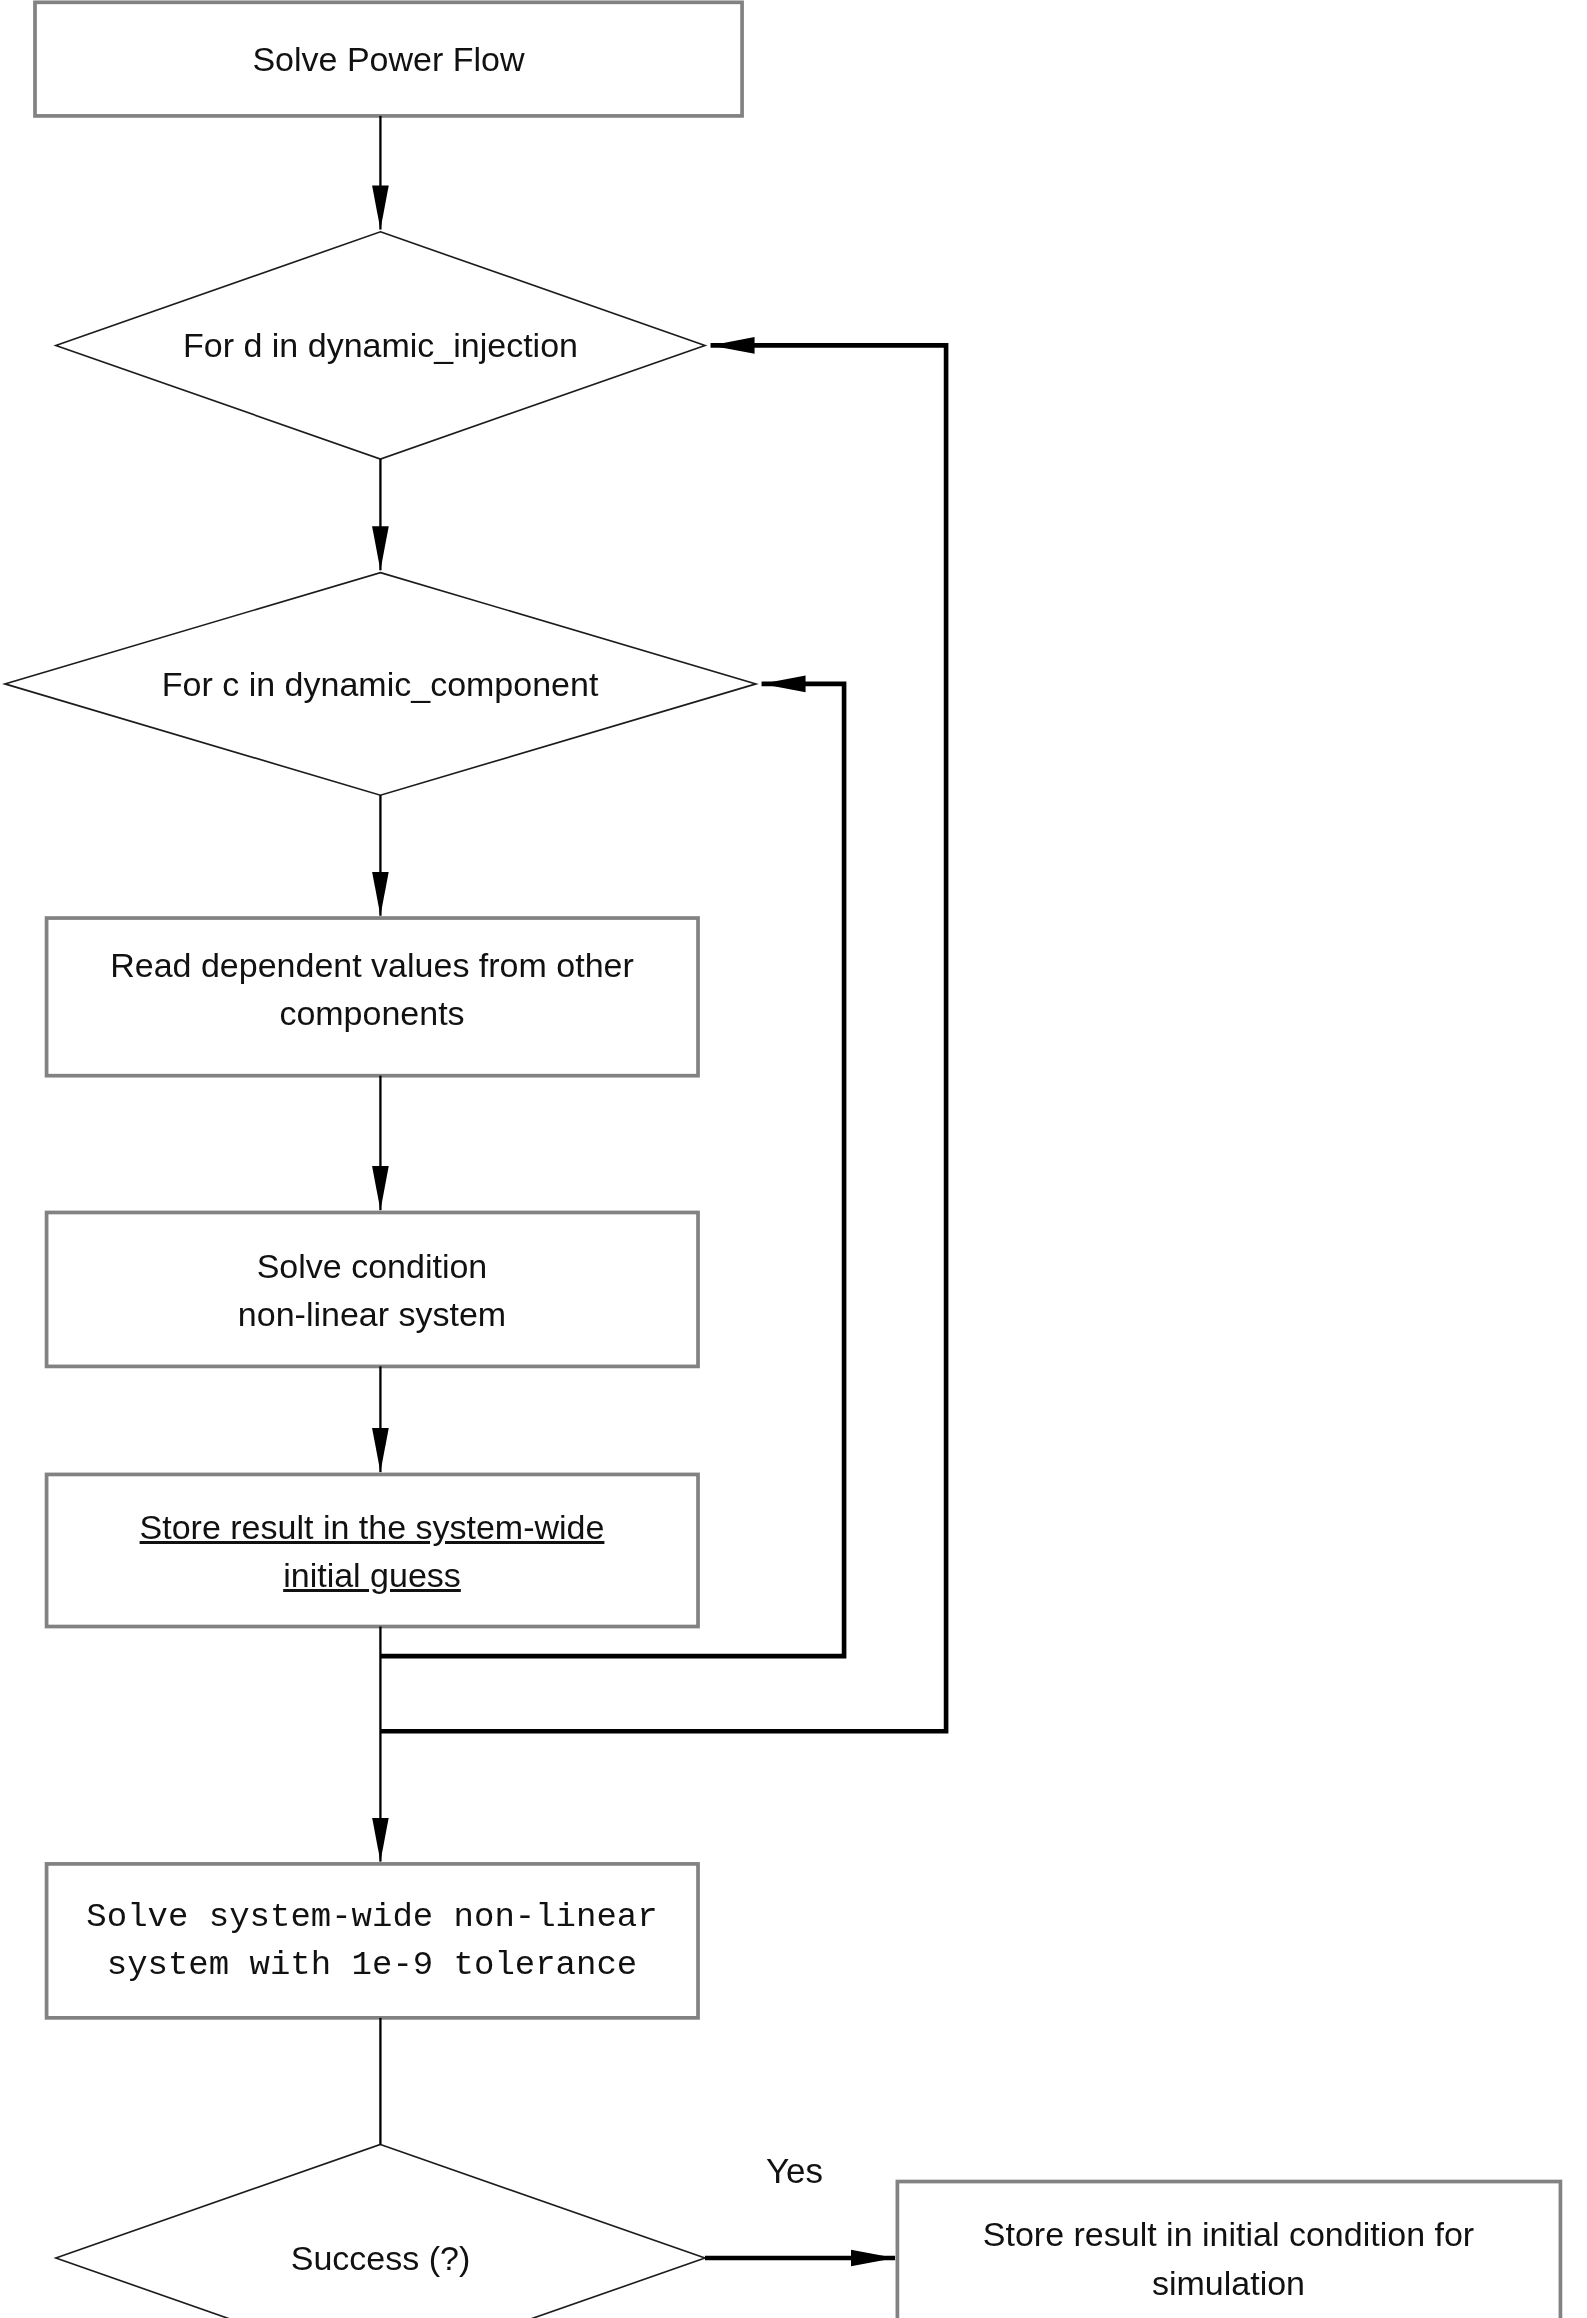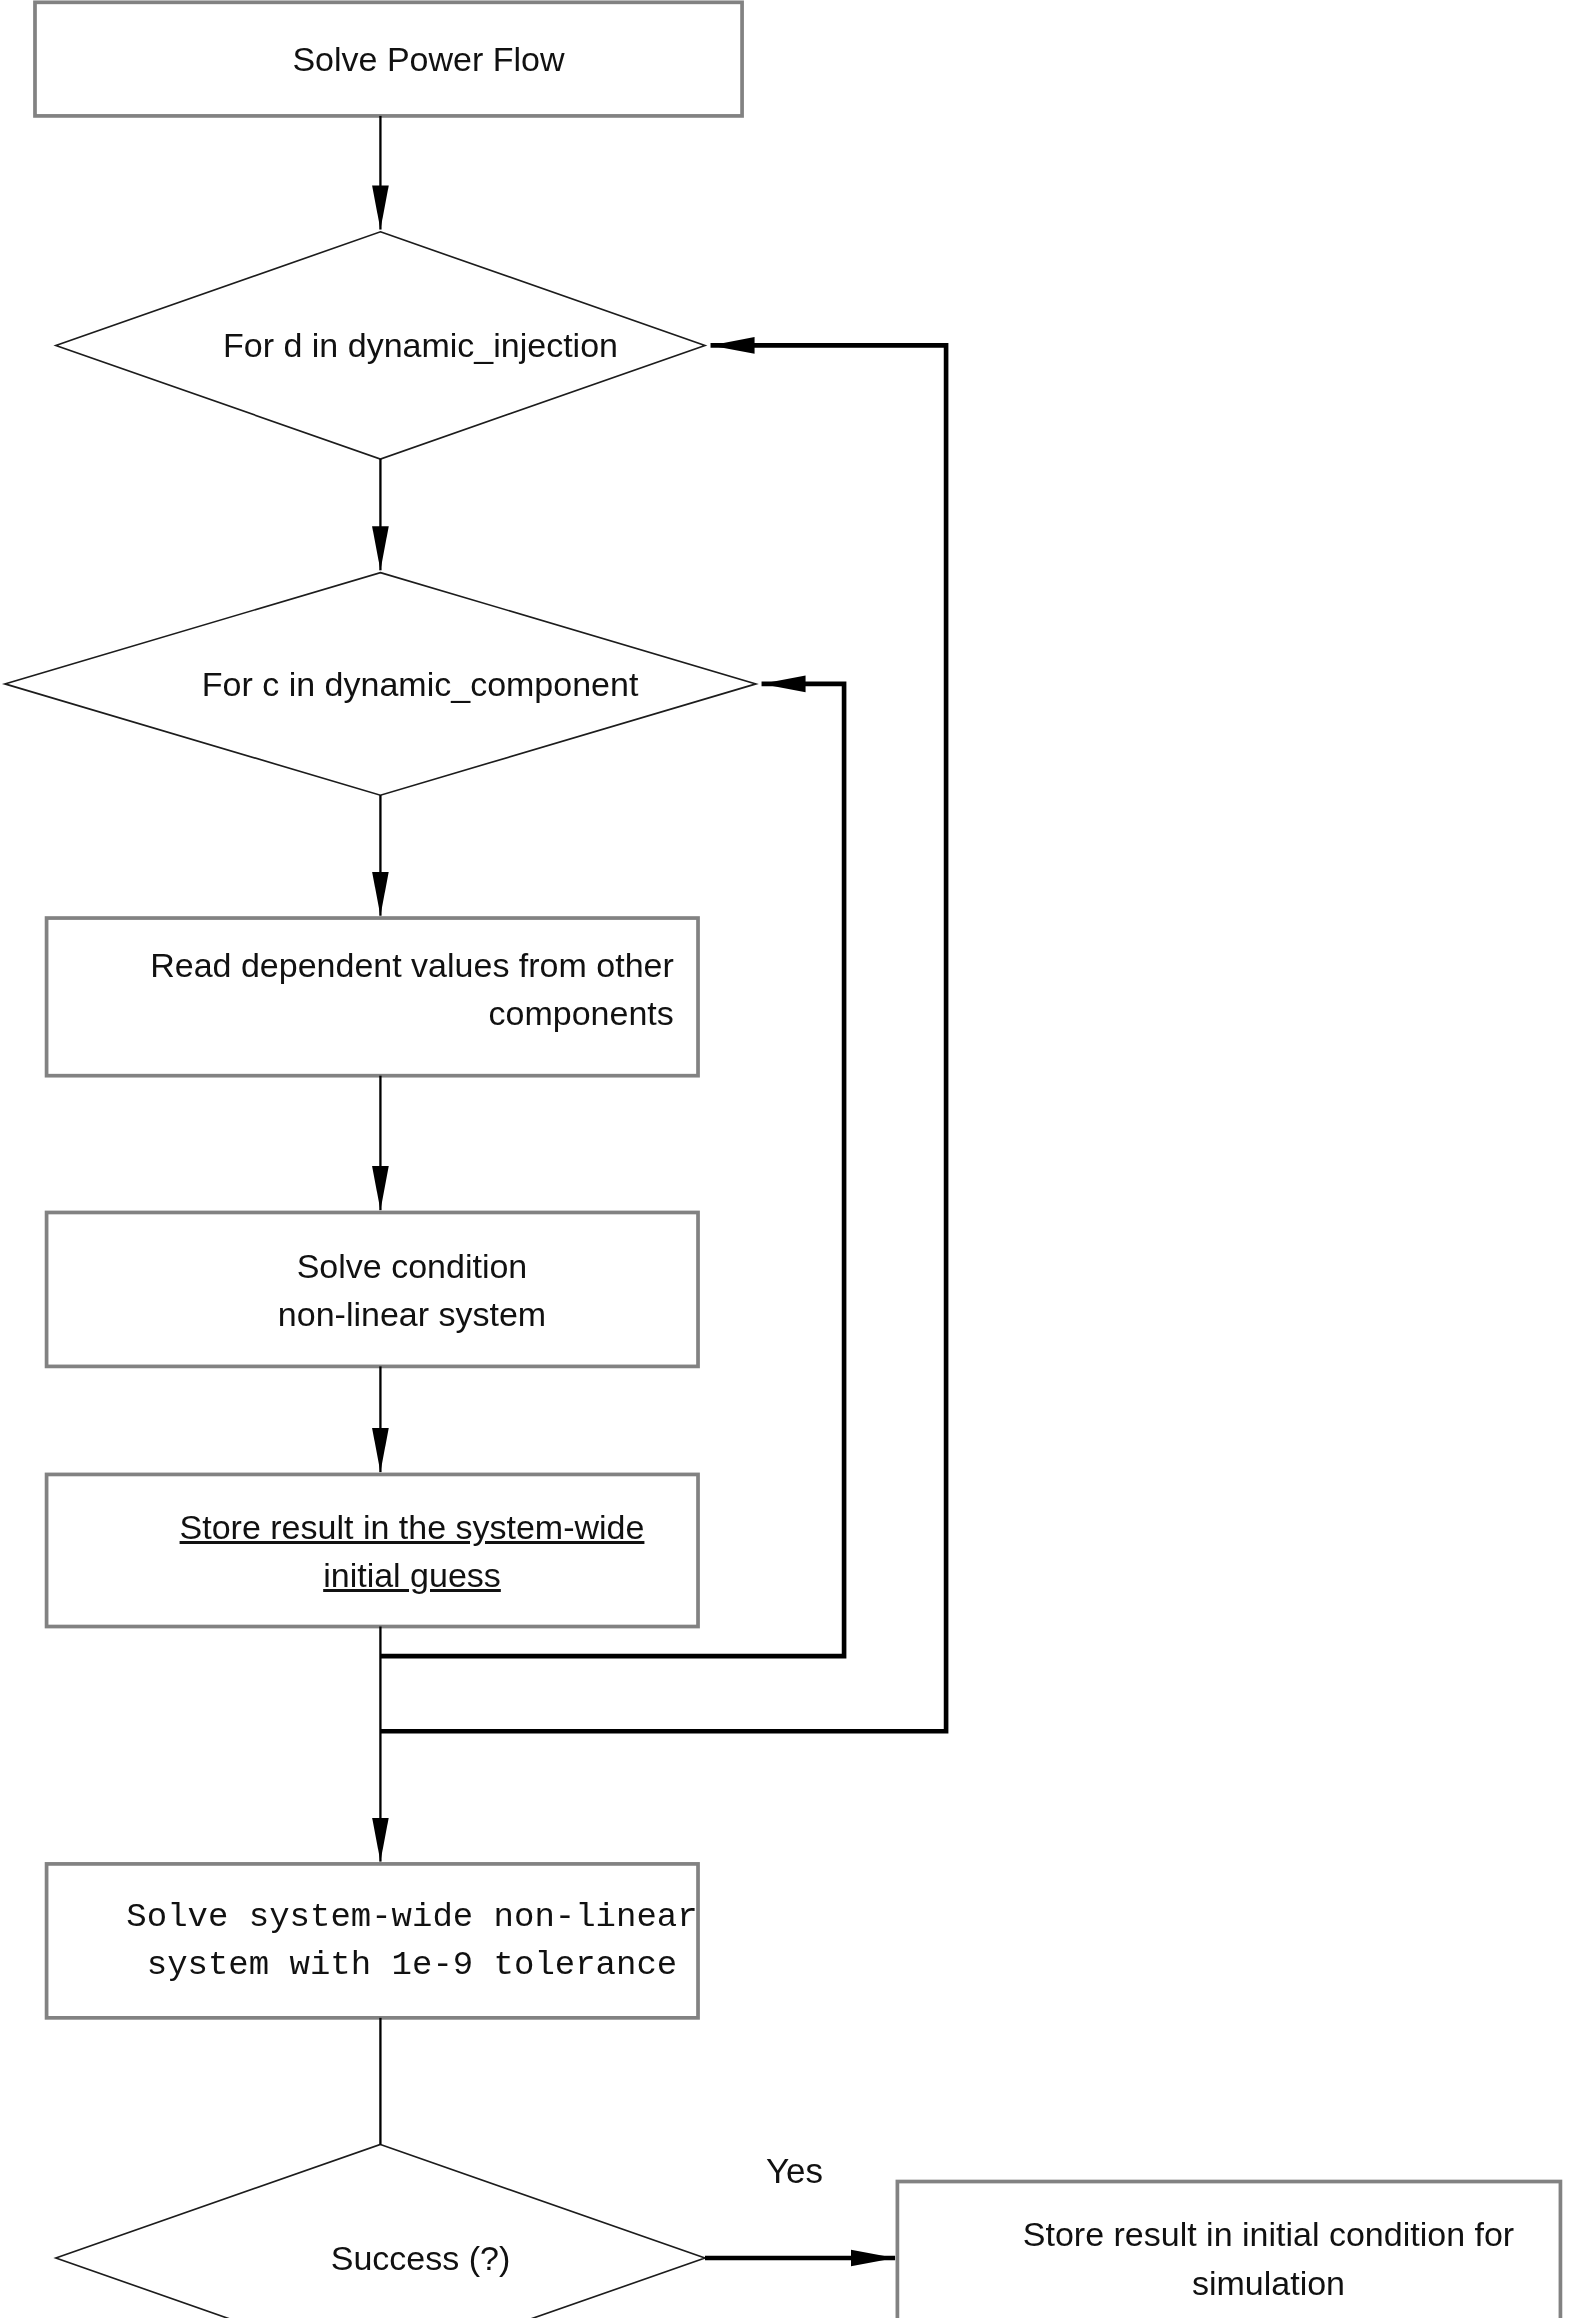--- a/index.html
+++ b/index.html
@@ -18,21 +18,20 @@
   .node-label {
     position: absolute;
     display: flex;
     align-items: center;
     justify-content: center;
     text-align: center;
     white-space: pre-line;
     font-size: 34px;
     line-height: 1.42;
     color: #111111;
-    padding-left: 40px;
   }
   .edge-label {
     position: absolute;
     display: flex;
     align-items: center;
     justify-content: center;
     text-align: center;
     font-size: 35px;
     color: #111111;
   }
@@ -77,21 +76,21 @@
     <path d="M820,5115 L820,5295" stroke="#000000" stroke-width="5" fill="none" marker-end="url(#arrow)"></path>
     <path d="M820,5630 L820,5913" stroke="#000000" stroke-width="5" fill="none" marker-end="url(#arrow)"></path>
     <path d="M1520,6162 L2650,6162 L2650,6052" stroke="#000000" stroke-width="10" fill="none" marker-end="url(#arrow)"></path>
     <path d="M2650,5718 L2650,5042" stroke="#000000" stroke-width="6" fill="none" marker-end="url(#arrow)"></path>
     <path d="M820,6404 L820,6593" stroke="#000000" stroke-width="5" fill="none" marker-end="url(#arrow)"></path>
   </svg>
 
   <div class="node-label" style="left:35px; top:2.3px; width:707px; height:114px;">Solve Power Flow</div>
   <div class="node-label" style="left:56px; top:232px; width:649px; height:227px;">For d in dynamic_injection</div>
   <div class="node-label" style="left:4.6px; top:573px; width:751px; height:223px;">For c in dynamic_component</div>
-  <div class="node-label" style="left:46px; top:918px; width:652px; height:142px;text-align:right;">Read dependent values from other
+  <div class="node-label" style="left:46px; top:918px; width:652px; height:142px;">Read dependent values from other
 components</div>
   <div class="node-label" style="left:46px; top:1213px; width:652px; height:154px;">Solve condition
 non-linear system</div>
   <div class="node-label" style="left:46px; top:1475px; width:652px; height:152px;text-decoration:underline;">Store result in the system-wide
 initial guess</div>
   <div class="node-label" style="left:46px; top:1864px; width:652px; height:154px;font-family:Liberation Mono, monospace;">Solve system-wide non-linear
 system with 1e-9 tolerance</div>
   <div class="node-label" style="left:56px; top:2145px; width:649px; height:227px;">Success (?)</div>
   <div class="node-label" style="left:897px; top:2182px; width:663px; height:153px;">Store result in initial condition for
 simulation</div>

